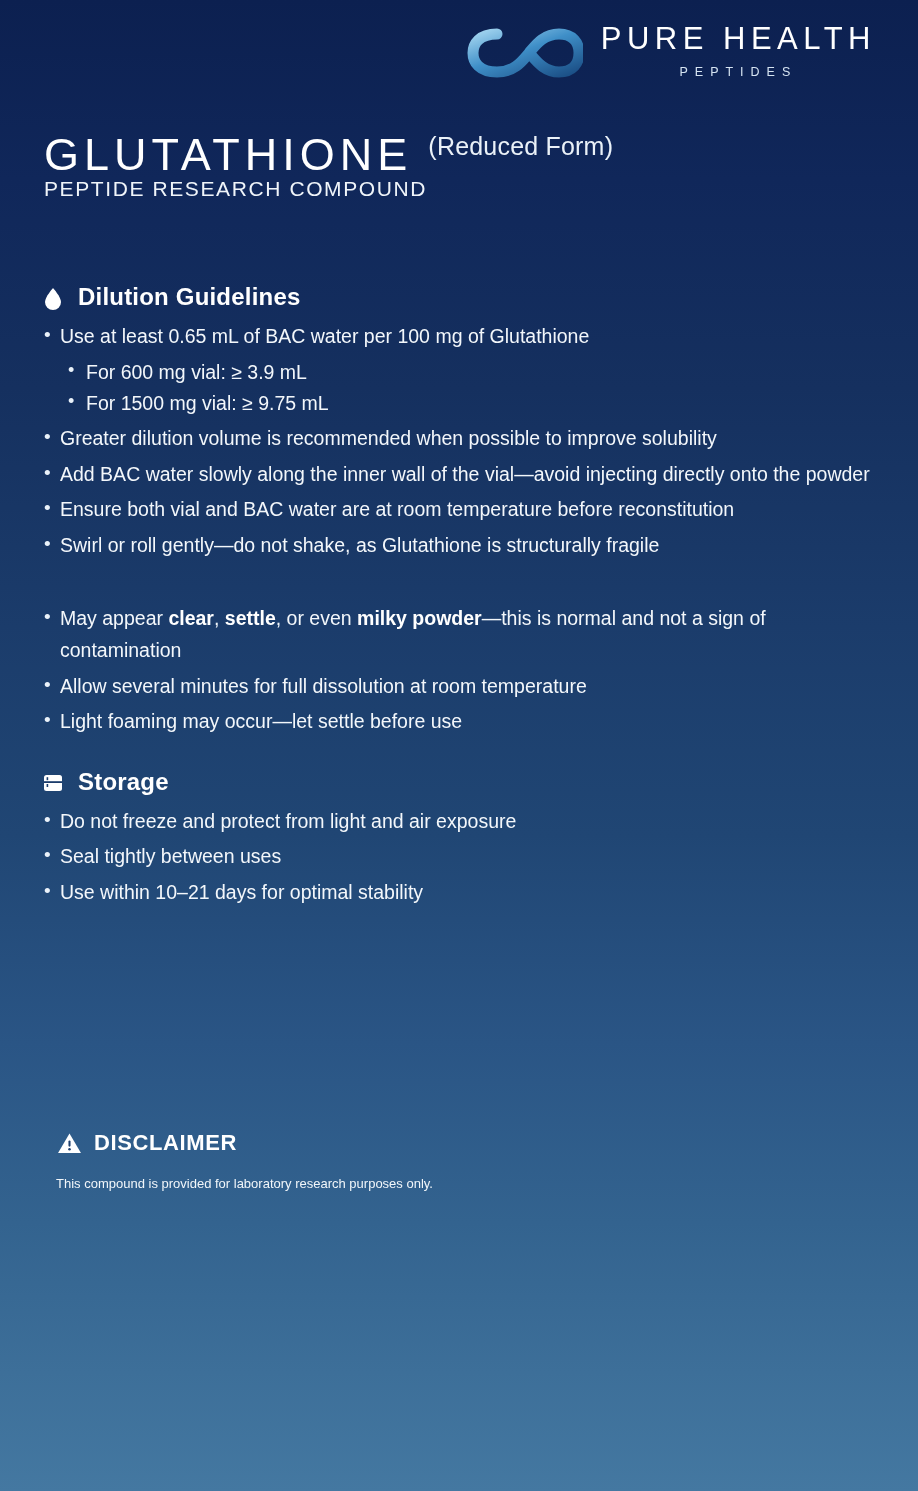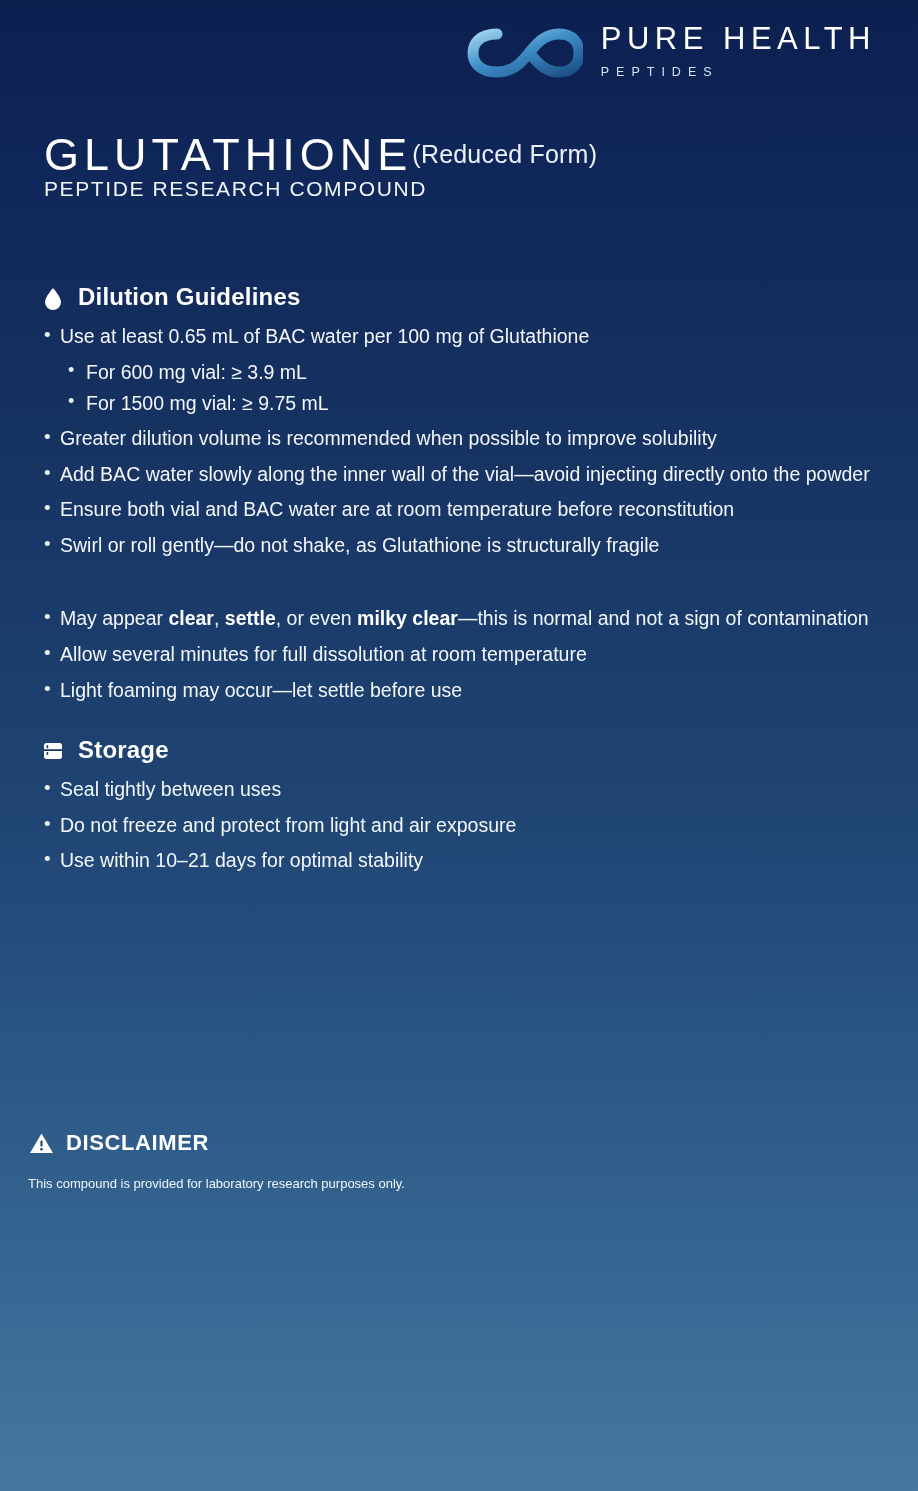--- a/index.html
+++ b/index.html
@@ -41,21 +41,21 @@
     gap: 18px;
   }
   .brand-mark {
     width: 116px;
     height: 62px;
     flex: none;
   }
   .brand-text {
     display: flex;
     flex-direction: column;
-    align-items: flex-start;
+    align-items: center;
     padding-bottom: 4px;
   }
   .brand-title {
     font-size: 31px;
     letter-spacing: 5.5px;
     font-weight: 400;
     color: #ffffff;
     line-height: 1.05;
     white-space: nowrap;
   }
@@ -69,21 +69,22 @@
 
   
   .title-block {
     position: absolute;
     left: 44px;
     top: 132px;
     width: 840px;
   }
   .product-line {
     display: flex;
-    align-items: center;
+    align-items: flex-start;
+    gap: 16px;
   }
   .product-name {
     font-size: 45px;
     letter-spacing: 5px;
     font-weight: 300;
     color: #ffffff;
     line-height: 1;
   }
   .product-form {
     font-size: 25px;
@@ -171,21 +172,21 @@
     font-size: 18px;
   }
   b { font-weight: 700; color: #ffffff; }
 
   .gap-sm { height: 14px; }
   .gap-md { height: 26px; }
 
   
   .disclaimer {
     position: absolute;
-    left: 28px;
+    left: 56px;
     top: 1130px;
     width: 850px;
   }
   .disclaimer-head {
     display: flex;
     align-items: center;
     gap: 12px;
     margin-bottom: 16px;
   }
   .disclaimer-title {
@@ -255,43 +256,43 @@
         <li>Add BAC water slowly along the inner wall of the vial—avoid injecting directly onto the powder</li>
         <li>Ensure both vial and BAC water are at room temperature before reconstitution</li>
         <li>Swirl or roll gently—do not shake, as Glutathione is structurally fragile</li>
       </ul>
     </div>
 
     <div class="gap-md"></div>
 
     <div class="section">
       <ul class="bullets">
-        <li>May appear <b>clear</b>, <b>settle</b>, or even <b>milky clear</b>—this is normal and not a sign of contamination</li>
+        <li>May appear <b>clear</b>, <b>settle</b>, or even <b>milky powder</b>—this is normal and not a sign of contamination</li>
         <li>Allow several minutes for full dissolution at room temperature</li>
         <li>Light foaming may occur—let settle before use</li>
       </ul>
     </div>
 
     <div class="gap-sm"></div>
 
     <div class="section">
       <div class="section-head">
         <span class="sec-icon">
           <svg viewBox="0 0 24 24" width="24" height="24" aria-hidden="true">
             <rect x="3" y="4" width="18" height="16" rx="2.5" fill="#ffffff"></rect>
             <rect x="3" y="10.2" width="18" height="1.8" fill="#1b3c6b"></rect>
             <rect x="5.6" y="6.2" width="1.6" height="3" fill="#1b3c6b"></rect>
             <rect x="5.6" y="13" width="1.6" height="3" fill="#1b3c6b"></rect>
           </svg>
         </span>
         <span class="section-title">Storage</span>
       </div>
       <ul class="bullets">
+        <li>Do not freeze and protect from light and air exposure</li>
         <li>Seal tightly between uses</li>
-        <li>Do not freeze and protect from light and air exposure</li>
         <li>Use within 10–21 days for optimal stability</li>
       </ul>
     </div>
   </div>
 
   <div class="disclaimer">
     <div class="disclaimer-head">
       <span class="sec-icon">
         <svg viewBox="0 0 24 24" width="25" height="25" aria-hidden="true">
           <path d="M12 2.5 L23 21 L1 21 Z" fill="#ffffff"></path>

